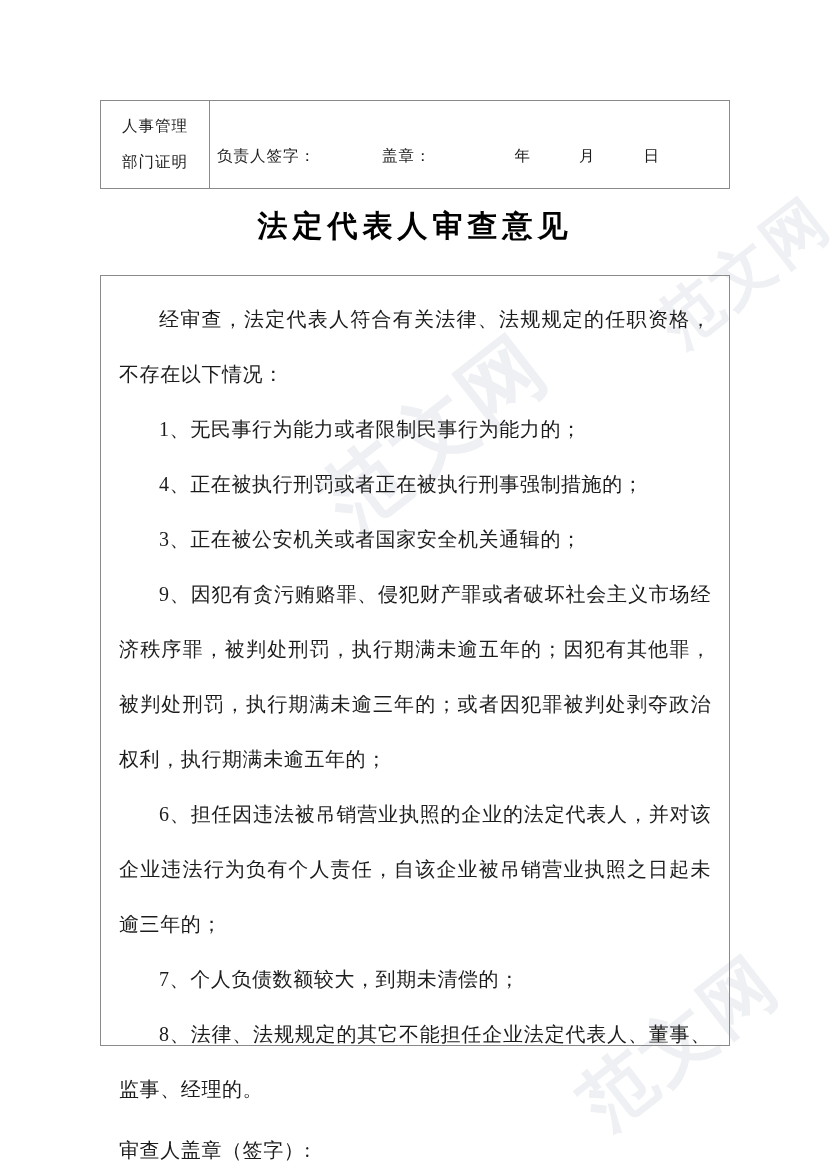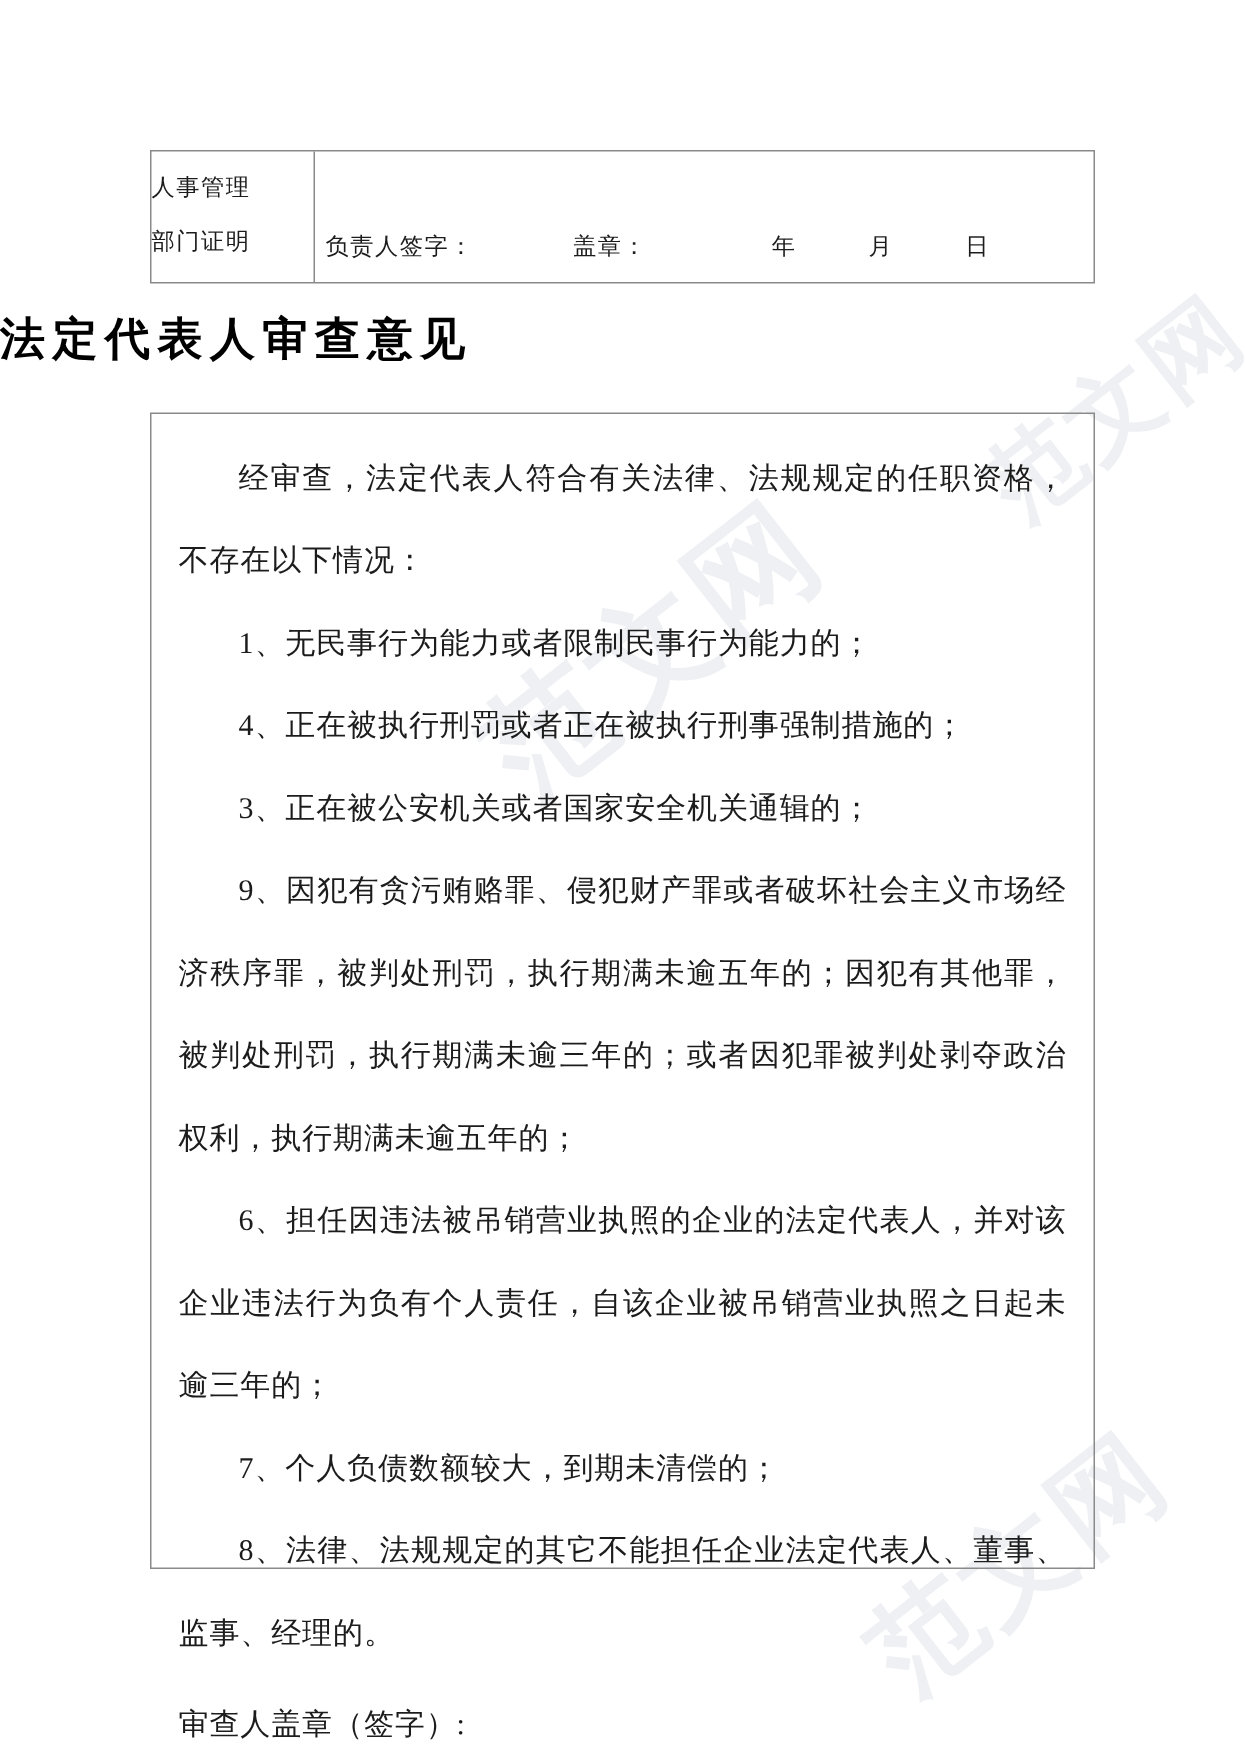--- a/index.html
+++ b/index.html
@@ -56,57 +56,58 @@
     box-sizing: border-box;
     display: flex;
   }
   .header-label-cell {
     width: 109px;
     box-sizing: border-box;
     border-right: 1px solid #8a8a8a;
     display: flex;
     flex-direction: column;
     justify-content: center;
-    align-items: flex-start;
+    align-items: center;
     padding: 2px 0 4px 0;
   }
   .header-label-cell .lbl-line {
     font-size: 15.5px;
     line-height: 36px;
     letter-spacing: 1px;
     white-space: nowrap;
   }
   .header-fields-cell {
     flex: 1;
     position: relative;
   }
   .header-fields-row {
     position: absolute;
     left: 0;
     right: 0;
     bottom: 6px;
     height: 36px;
     display: flex;
-    align-items: center;
+    align-items: flex-start;
     font-size: 15.5px;
     letter-spacing: 1px;
     white-space: nowrap;
   }
   .fld-signature { margin-left: 7px; }
   .fld-seal      { margin-left: 66px; }
   .fld-year      { margin-left: 83px; }
   .fld-month     { margin-left: 48px; }
   .fld-day       { margin-left: 48px; }
 
   
   .doc-title {
     position: absolute;
     left: 0;
     top: 206px;
     width: 830px;
+    text-align: center;
     font-family: "DejaVu Sans", "Liberation Sans", sans-serif;
     font-weight: 700;
     font-size: 30px;
     letter-spacing: 5px;
     color: #000;
   }
 
   
   .body-box {
     position: absolute;

